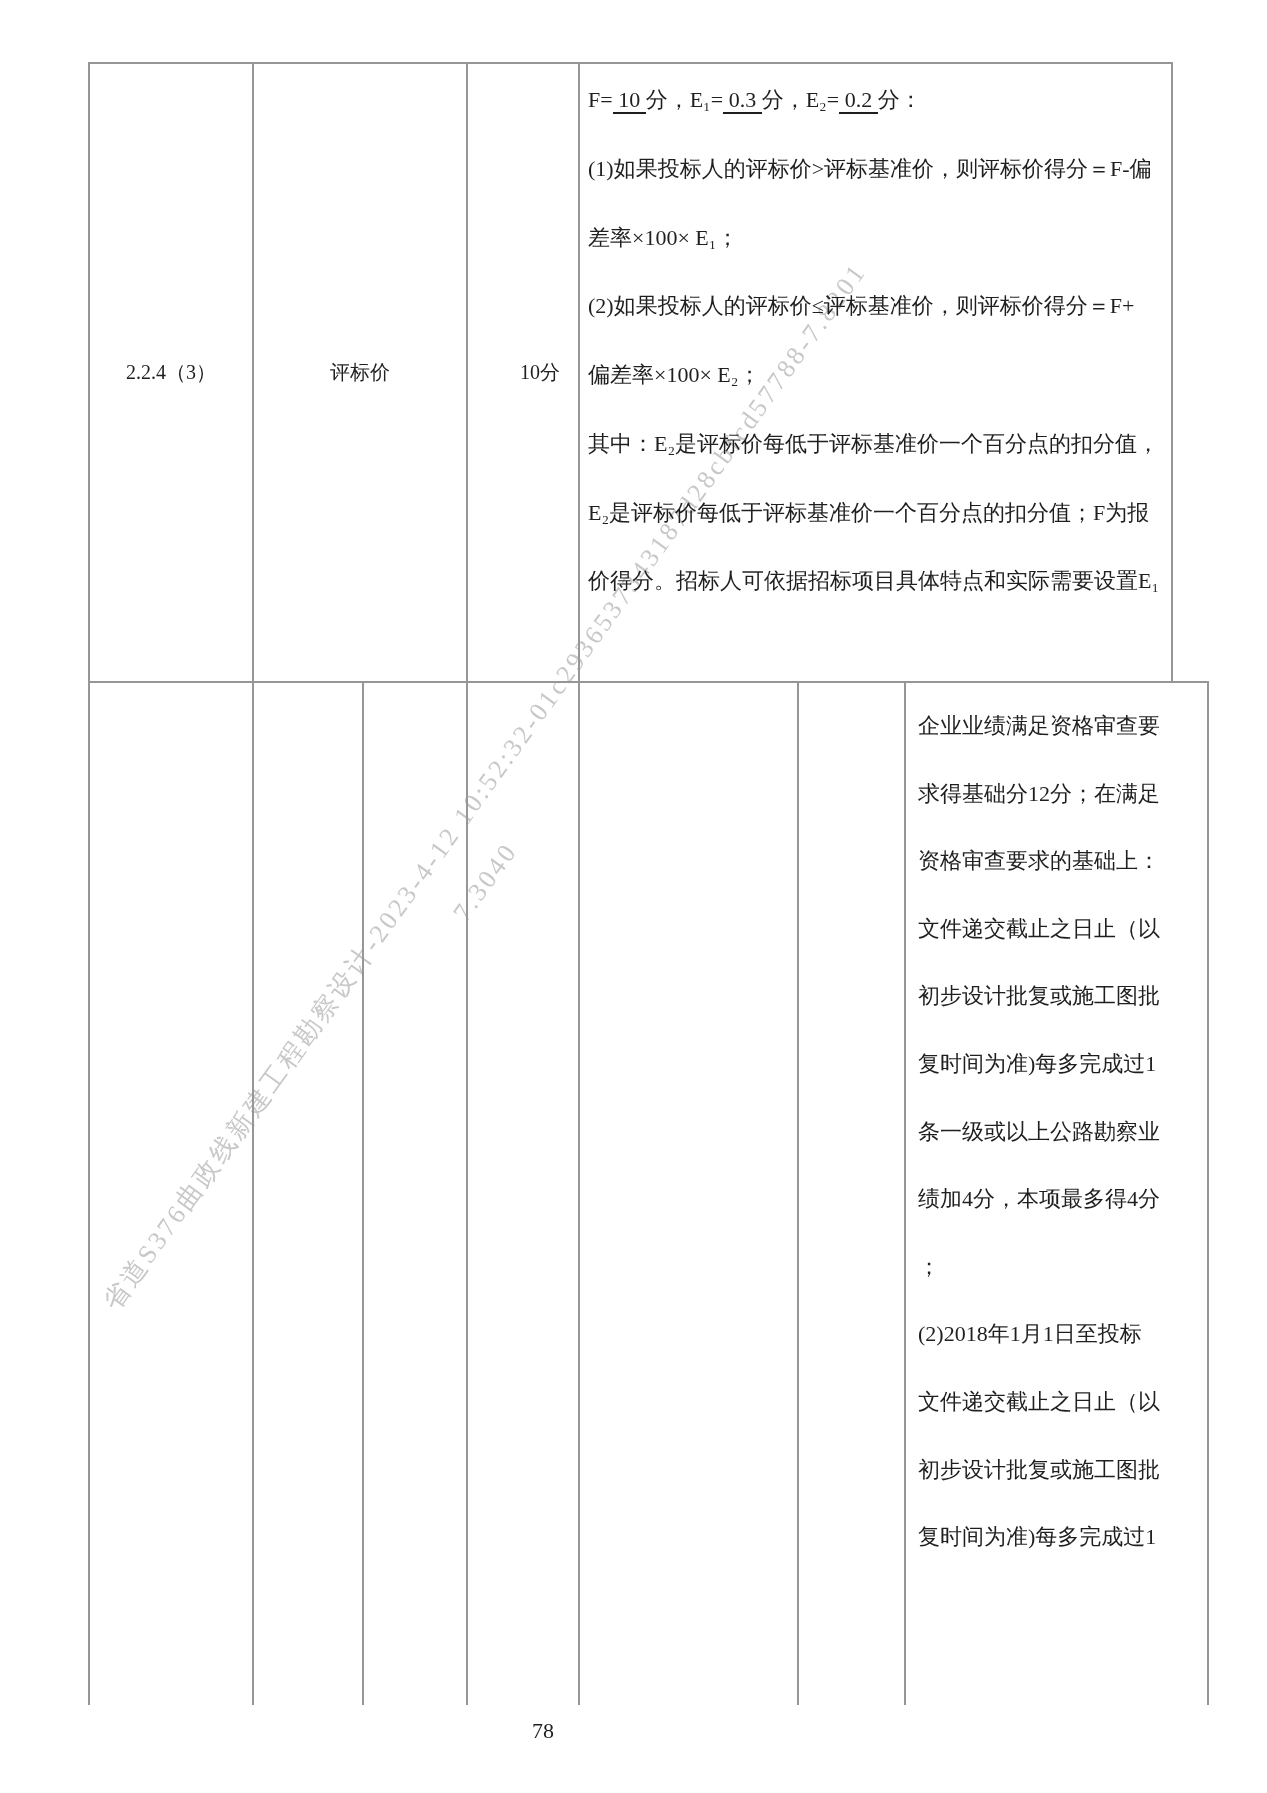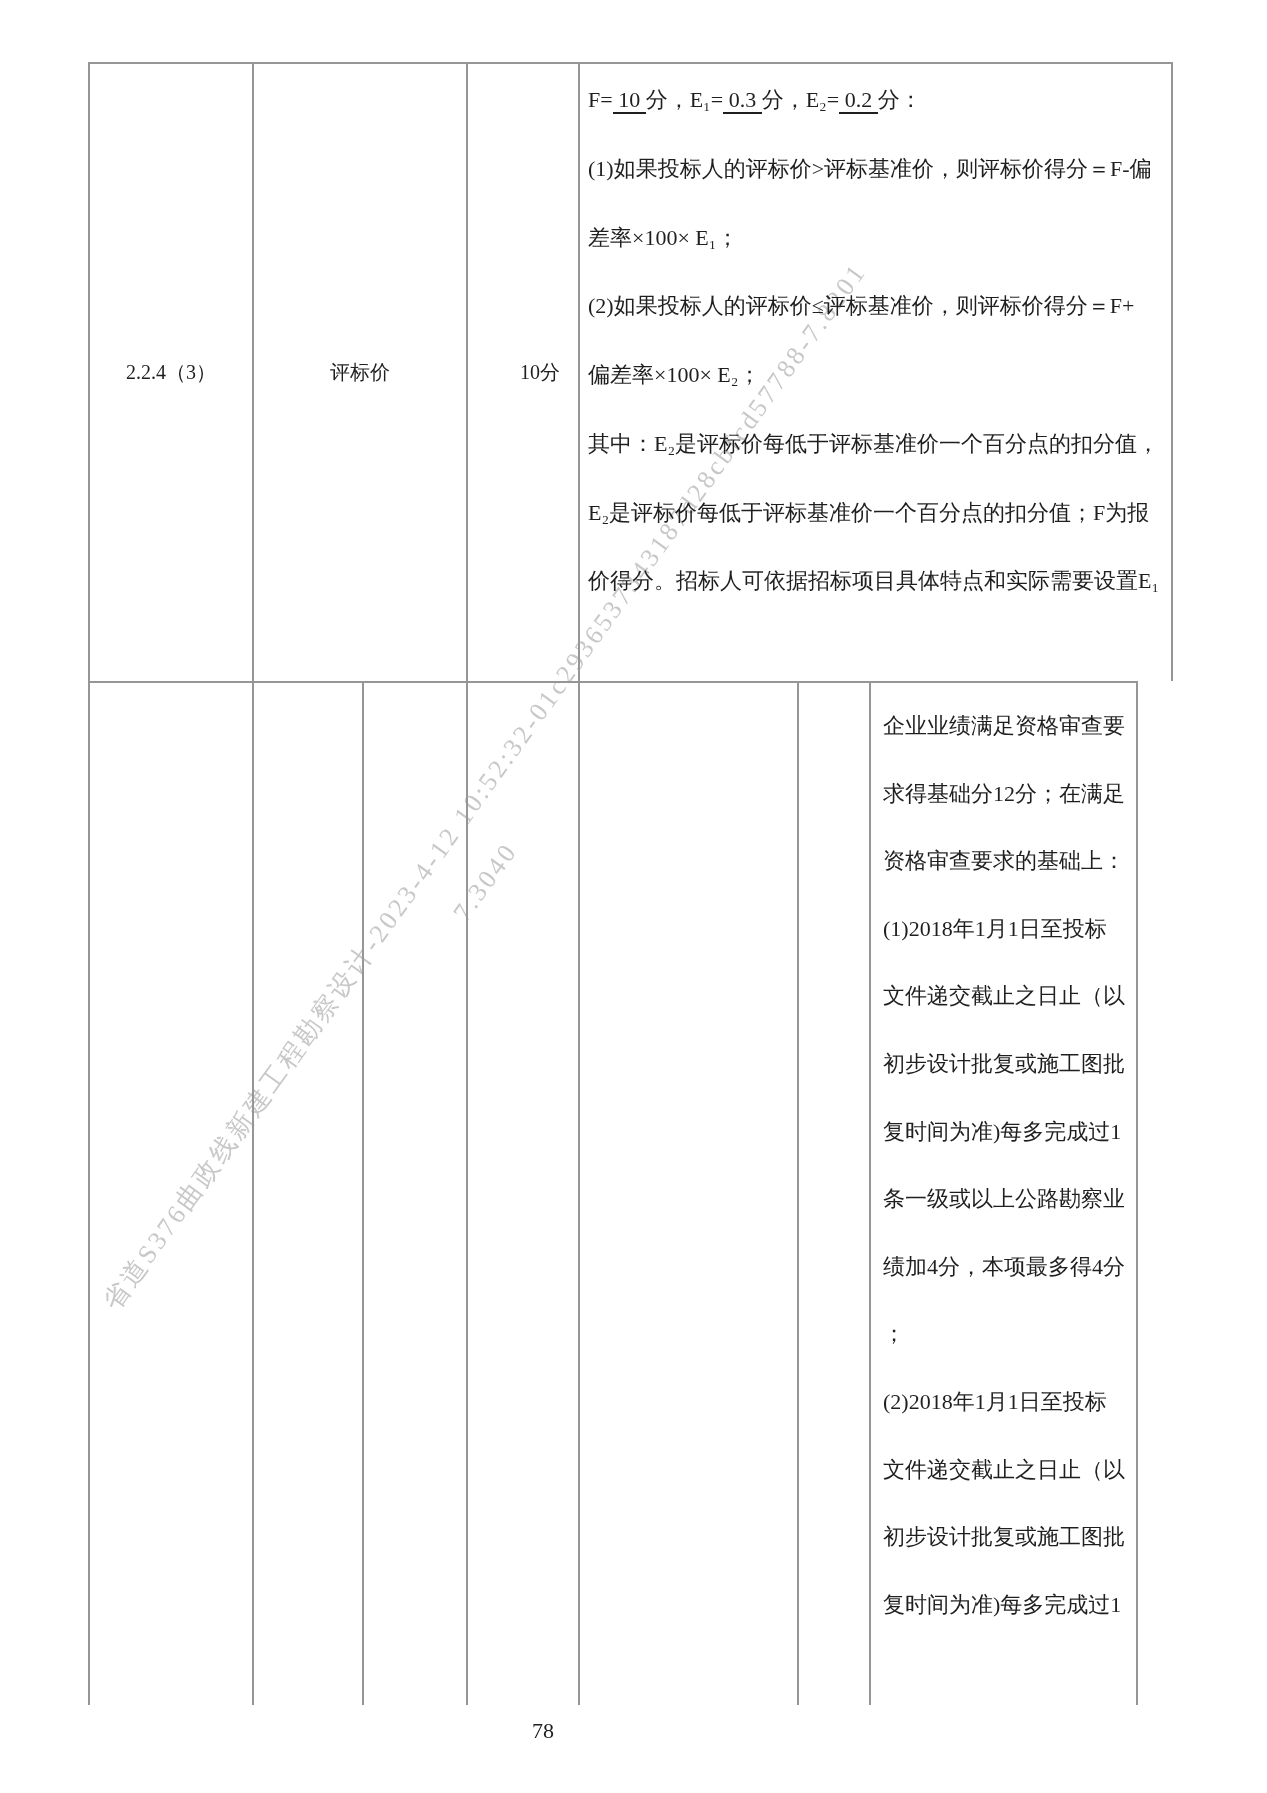--- a/index.html
+++ b/index.html
@@ -74,26 +74,25 @@
     </div>
 </div>
 
 <div class="cell r2" style="left:88px;width:164px;"></div>
 <div class="cell r2" style="left:252px;width:110px;"></div>
 <div class="cell r2" style="left:362px;width:104px;"></div>
 <div class="cell r2" style="left:466px;width:112px;"></div>
 <div class="cell r2" style="left:578px;width:219px;"></div>
 <div class="cell r2" style="left:797px;width:107px;"></div>
 
-<div class="cell r2 last textblock tb-r2" style="left:869px;width:269px;">
+<div class="cell r2 last textblock tb-r2" style="left:904px;width:305px;">
   <div>
       <div class="tline">企业业绩满足资格审查要</div>
       <div class="tline">求得基础分12分；在满足</div>
       <div class="tline">资格审查要求的基础上：</div>
-      <div class="tline">(1)2018年1月1日至投标</div>
       <div class="tline">文件递交截止之日止（以</div>
       <div class="tline">初步设计批复或施工图批</div>
       <div class="tline">复时间为准)每多完成过1</div>
       <div class="tline">条一级或以上公路勘察业</div>
       <div class="tline">绩加4分，本项最多得4分</div>
       <div class="tline">；</div>
       <div class="tline">(2)2018年1月1日至投标</div>
       <div class="tline">文件递交截止之日止（以</div>
       <div class="tline">初步设计批复或施工图批</div>
       <div class="tline">复时间为准)每多完成过1</div>

